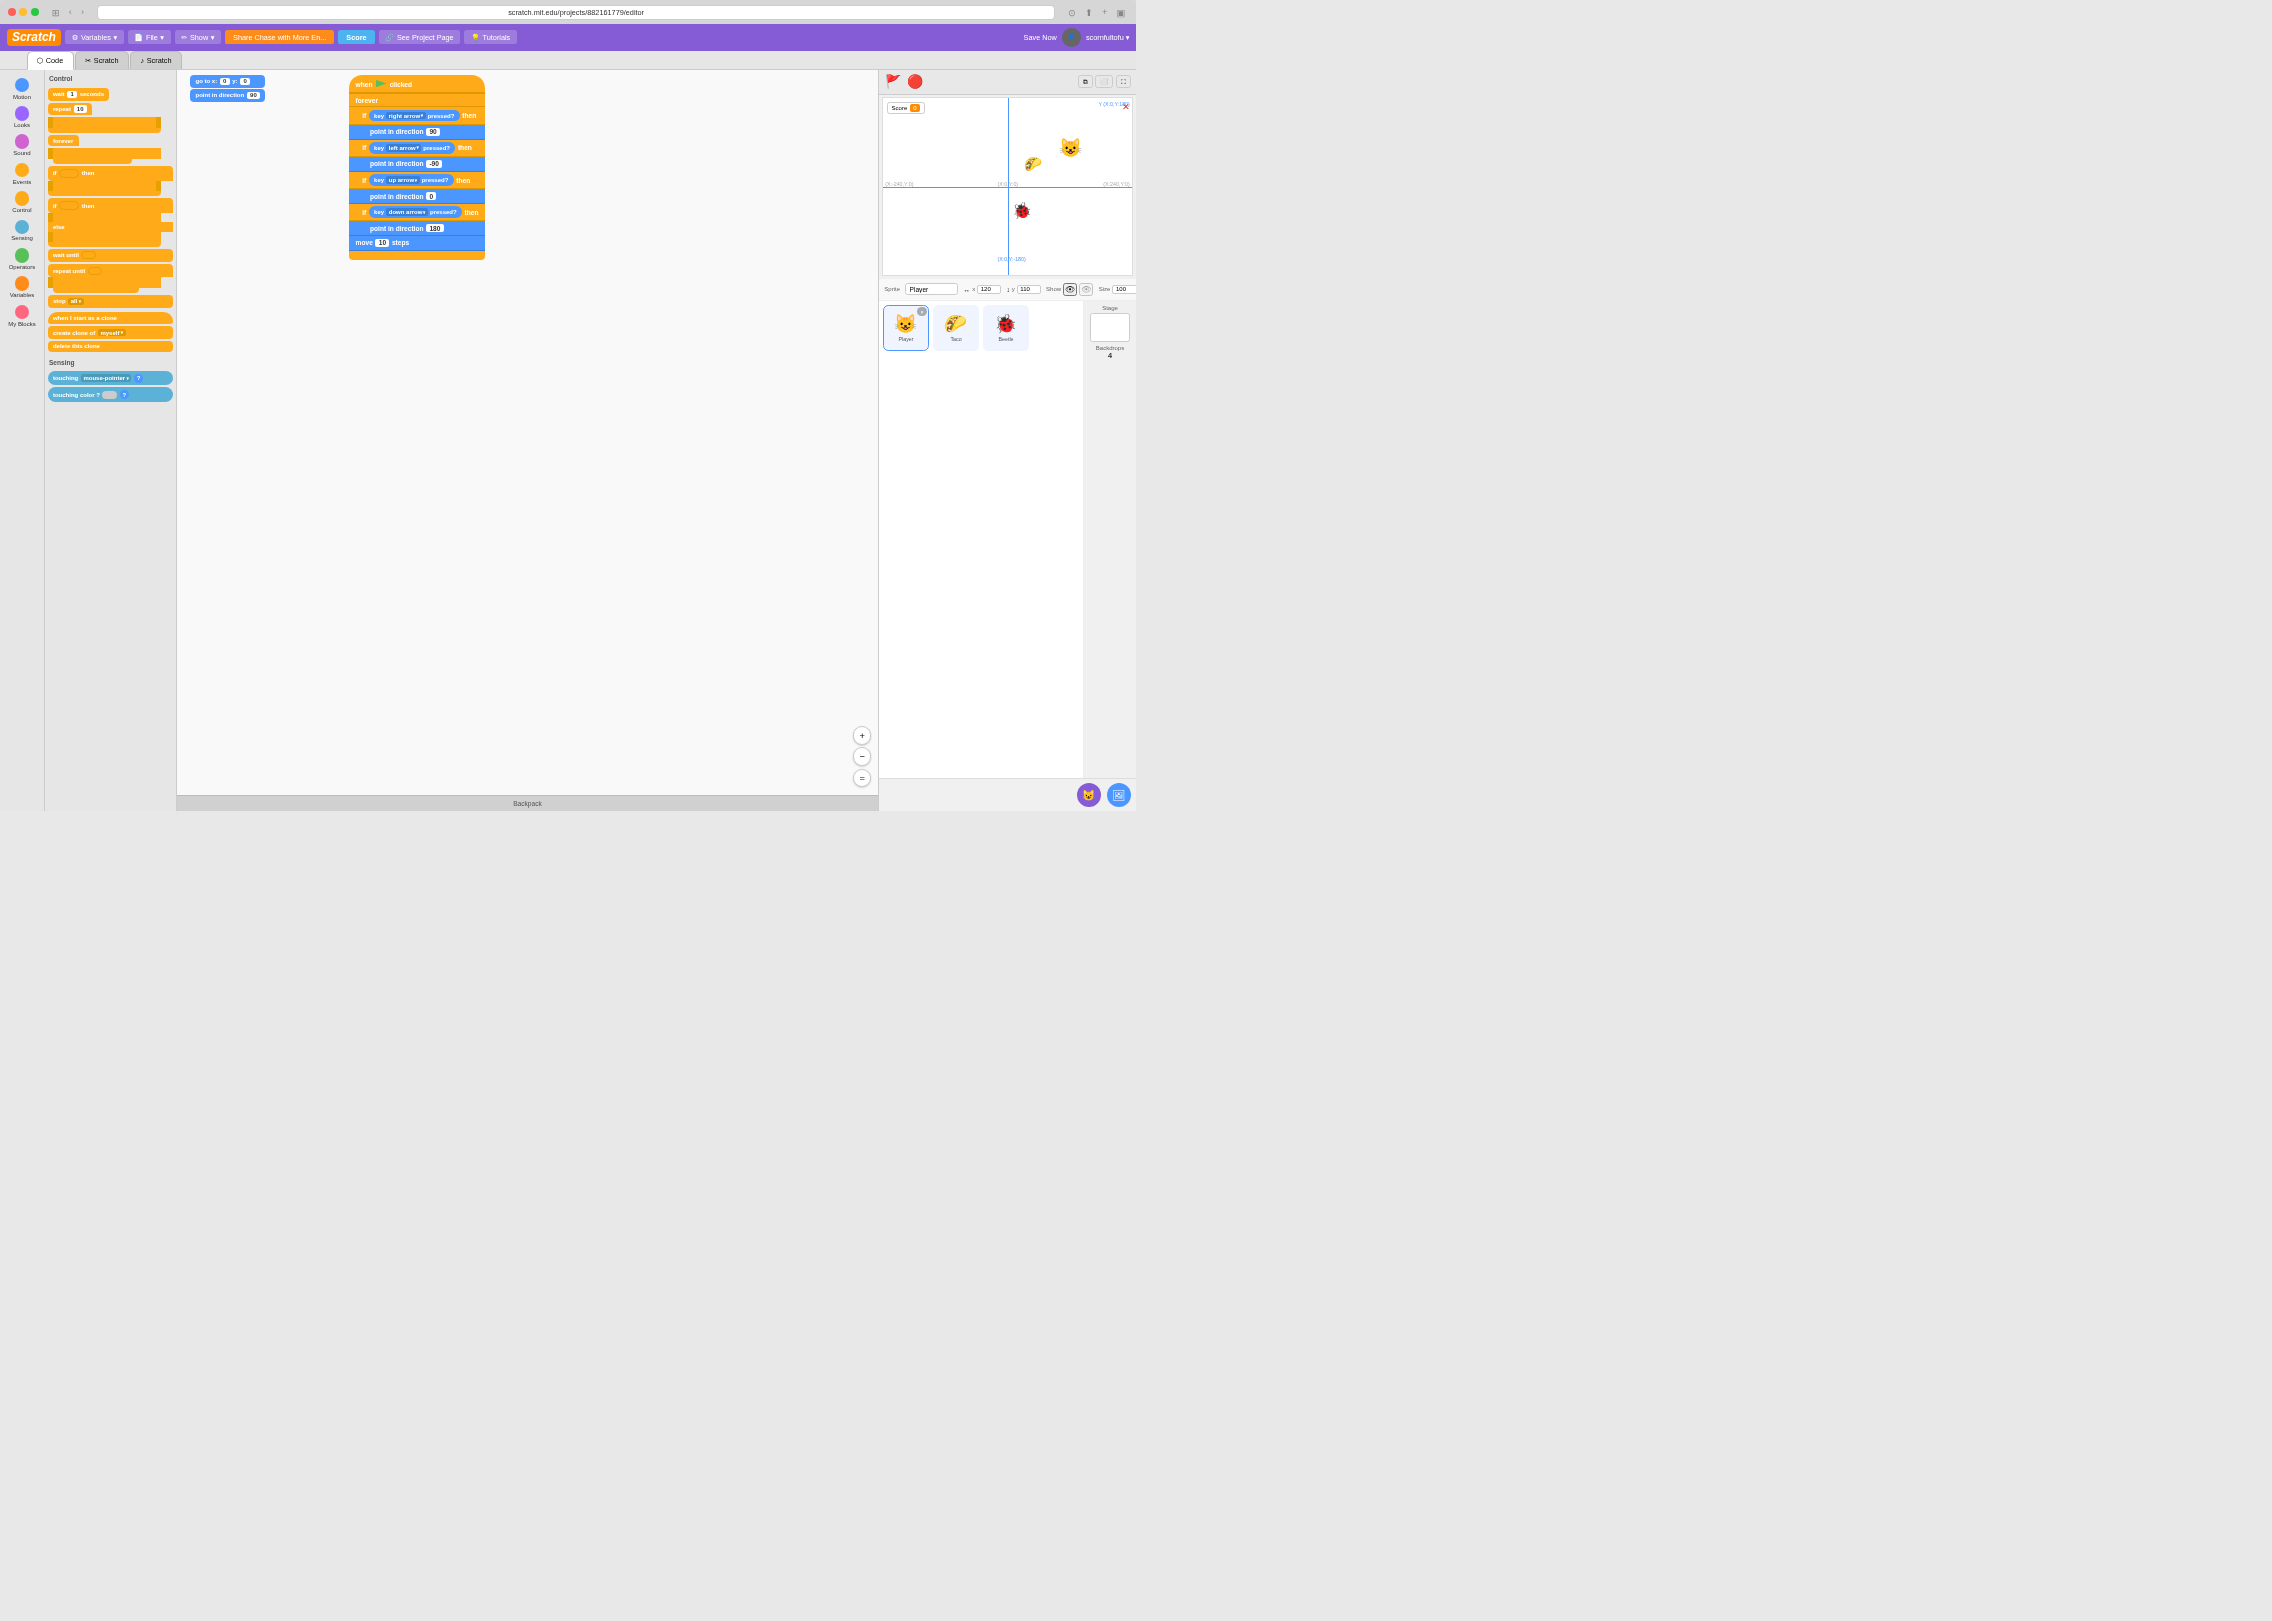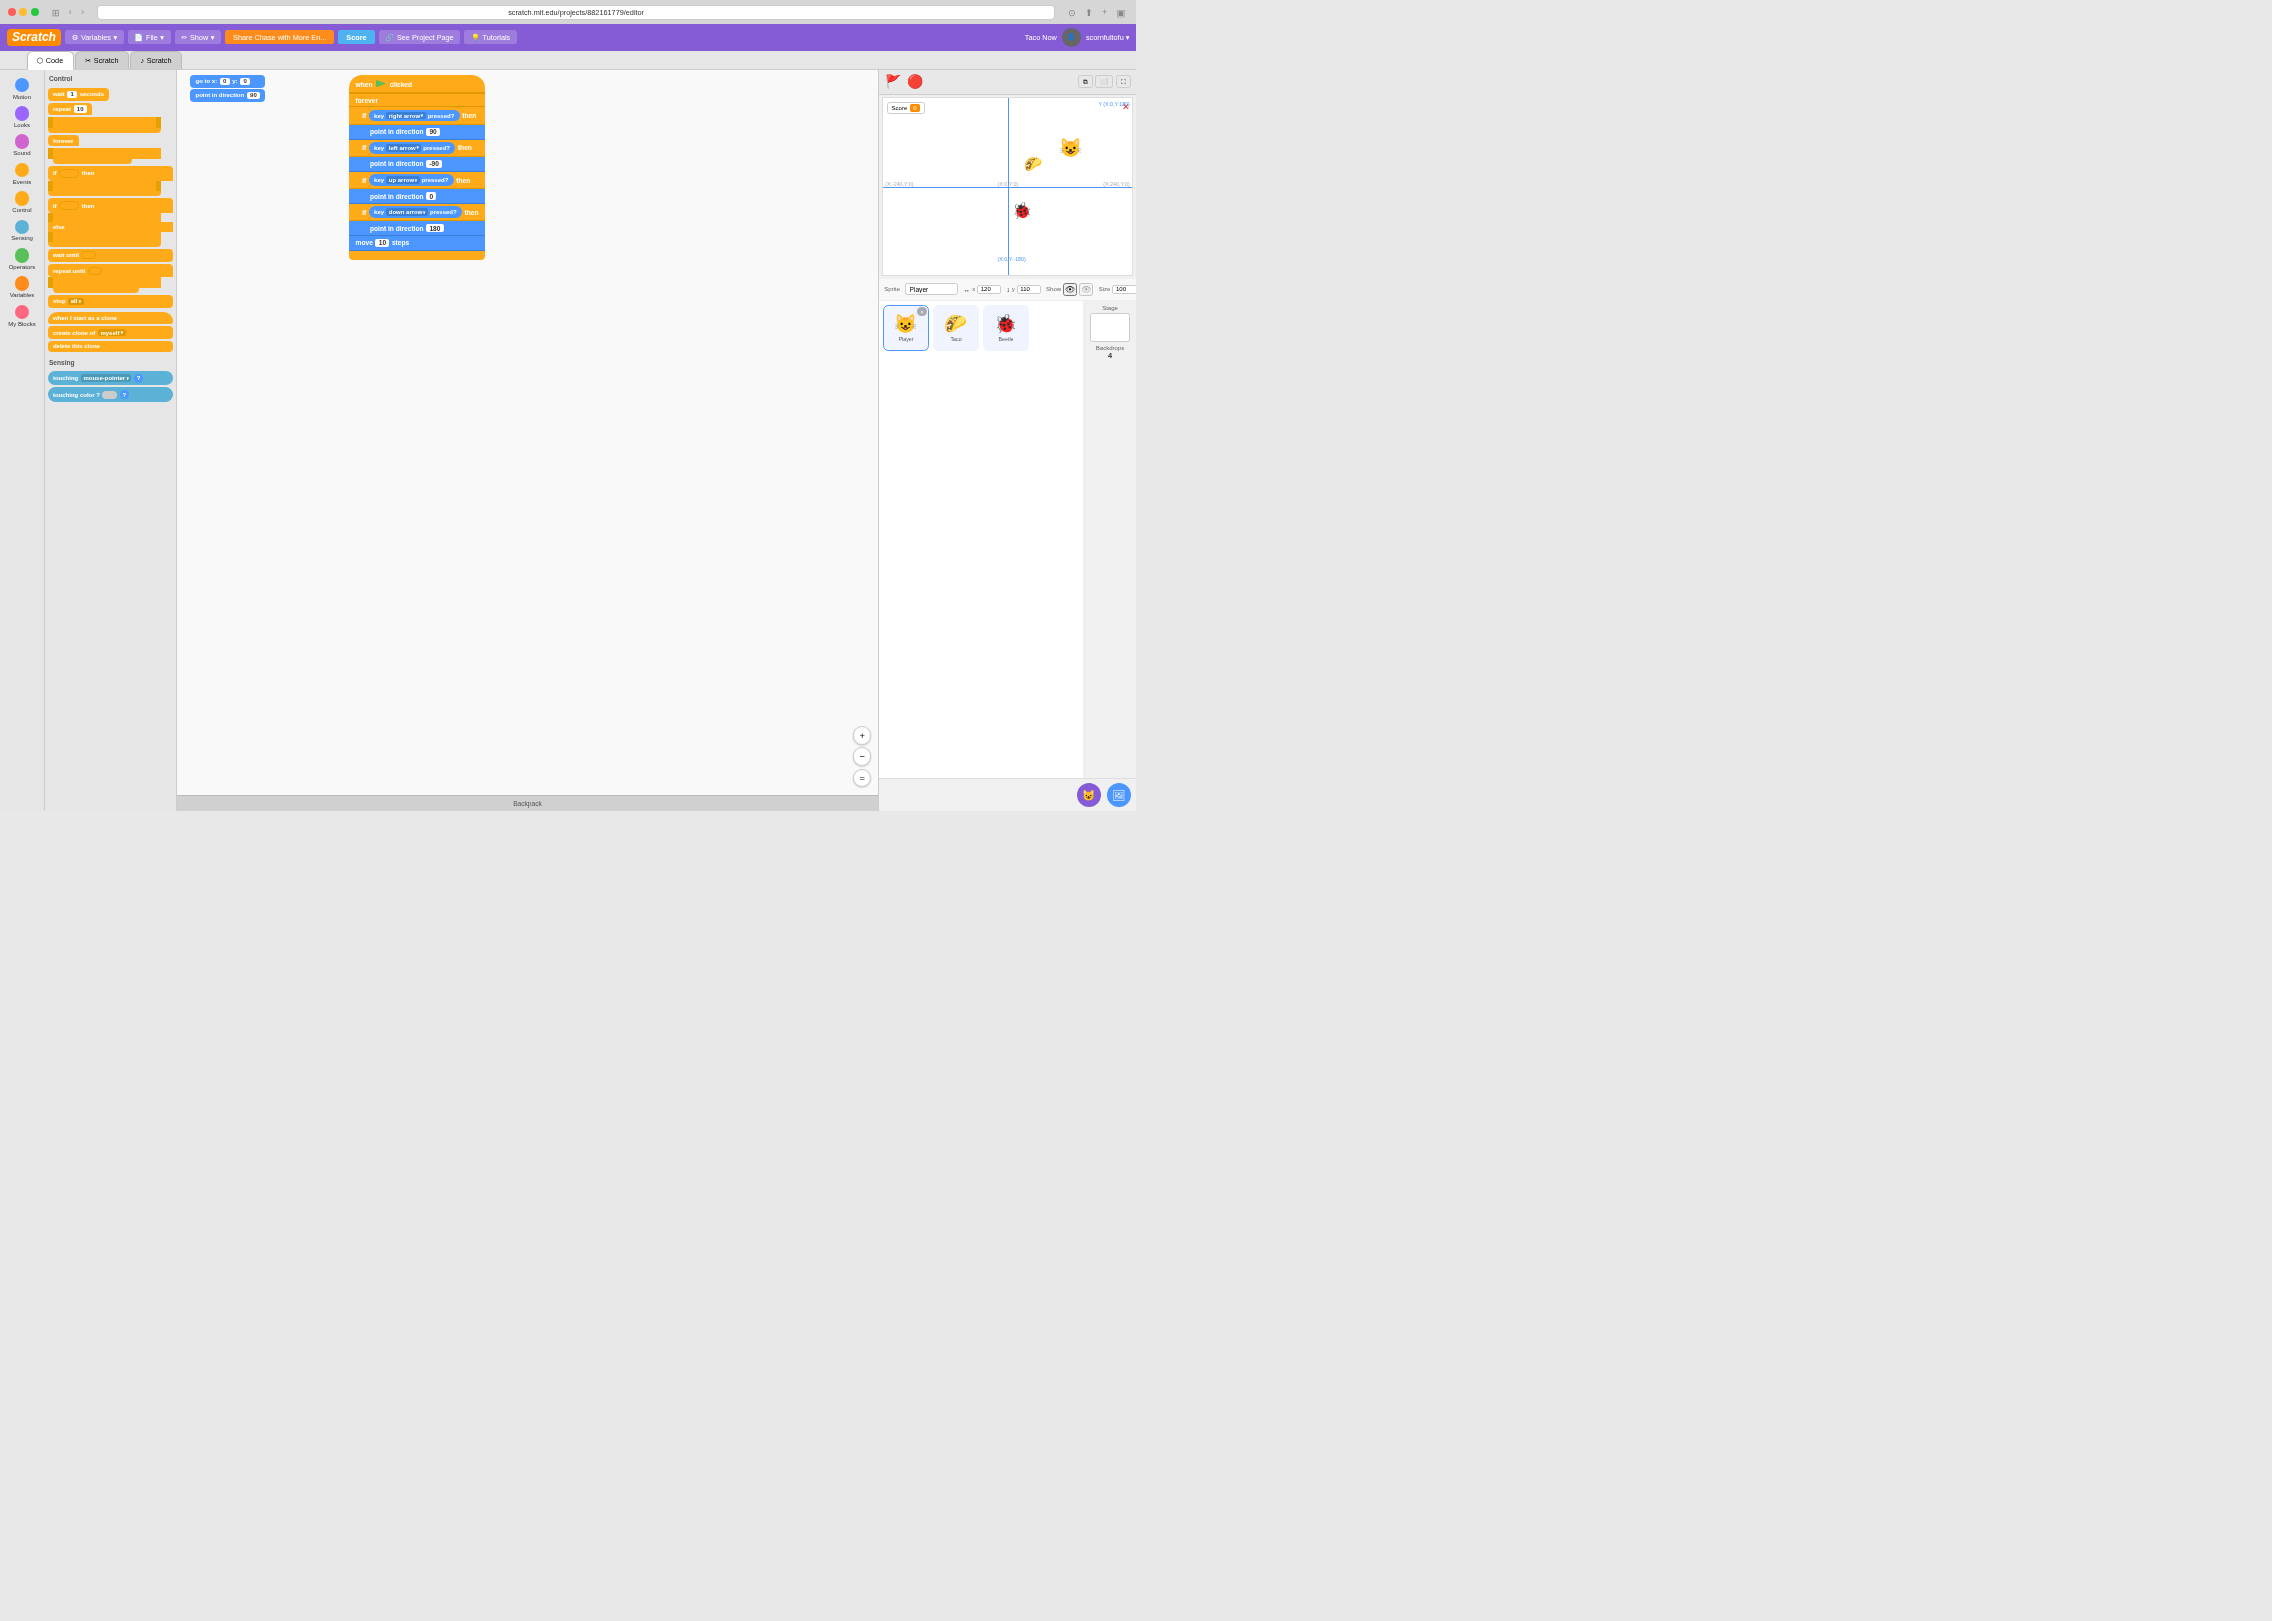--- a/index.html
+++ b/index.html
@@ -154,21 +154,21 @@
       <button class="share-btn">Score</button>
       <button class="nav-btn">
         <span>🔗</span>
         <span>See Project Page</span>
       </button>
       <button class="nav-btn">
         <span>💡</span>
         <span>Tutorials</span>
       </button>
       <div class="nav-right">
-        <button class="save-now-btn">Taco Now</button>
+        <button class="save-now-btn">Save Now</button>
         <div class="user-avatar">👤</div>
         <button class="username-btn">
           <span>scornfultofu</span>
           <span>▾</span>
         </button>
       </div>
     </div>
 
     <div class="tabbar">
       <div class="tab active">

